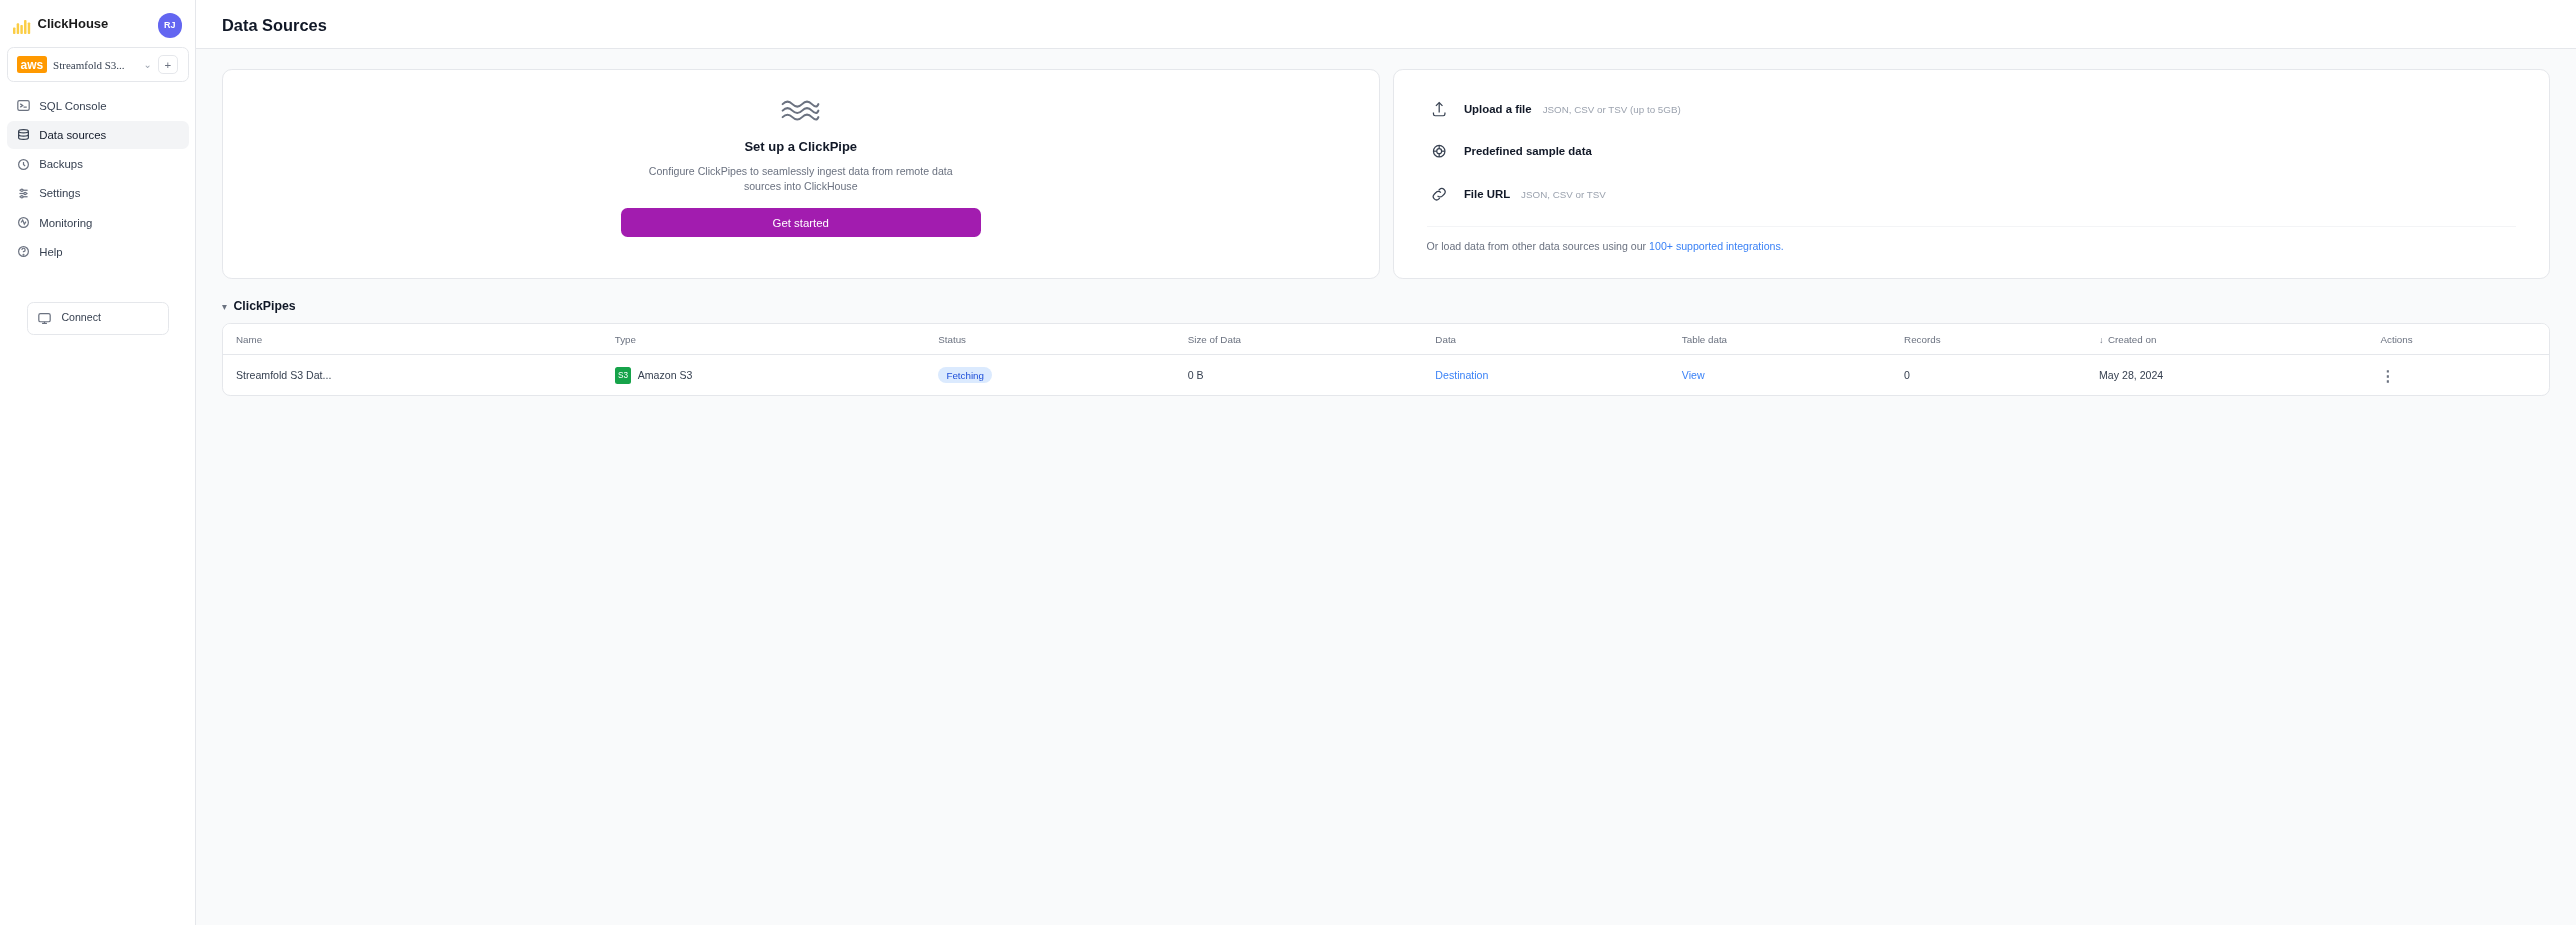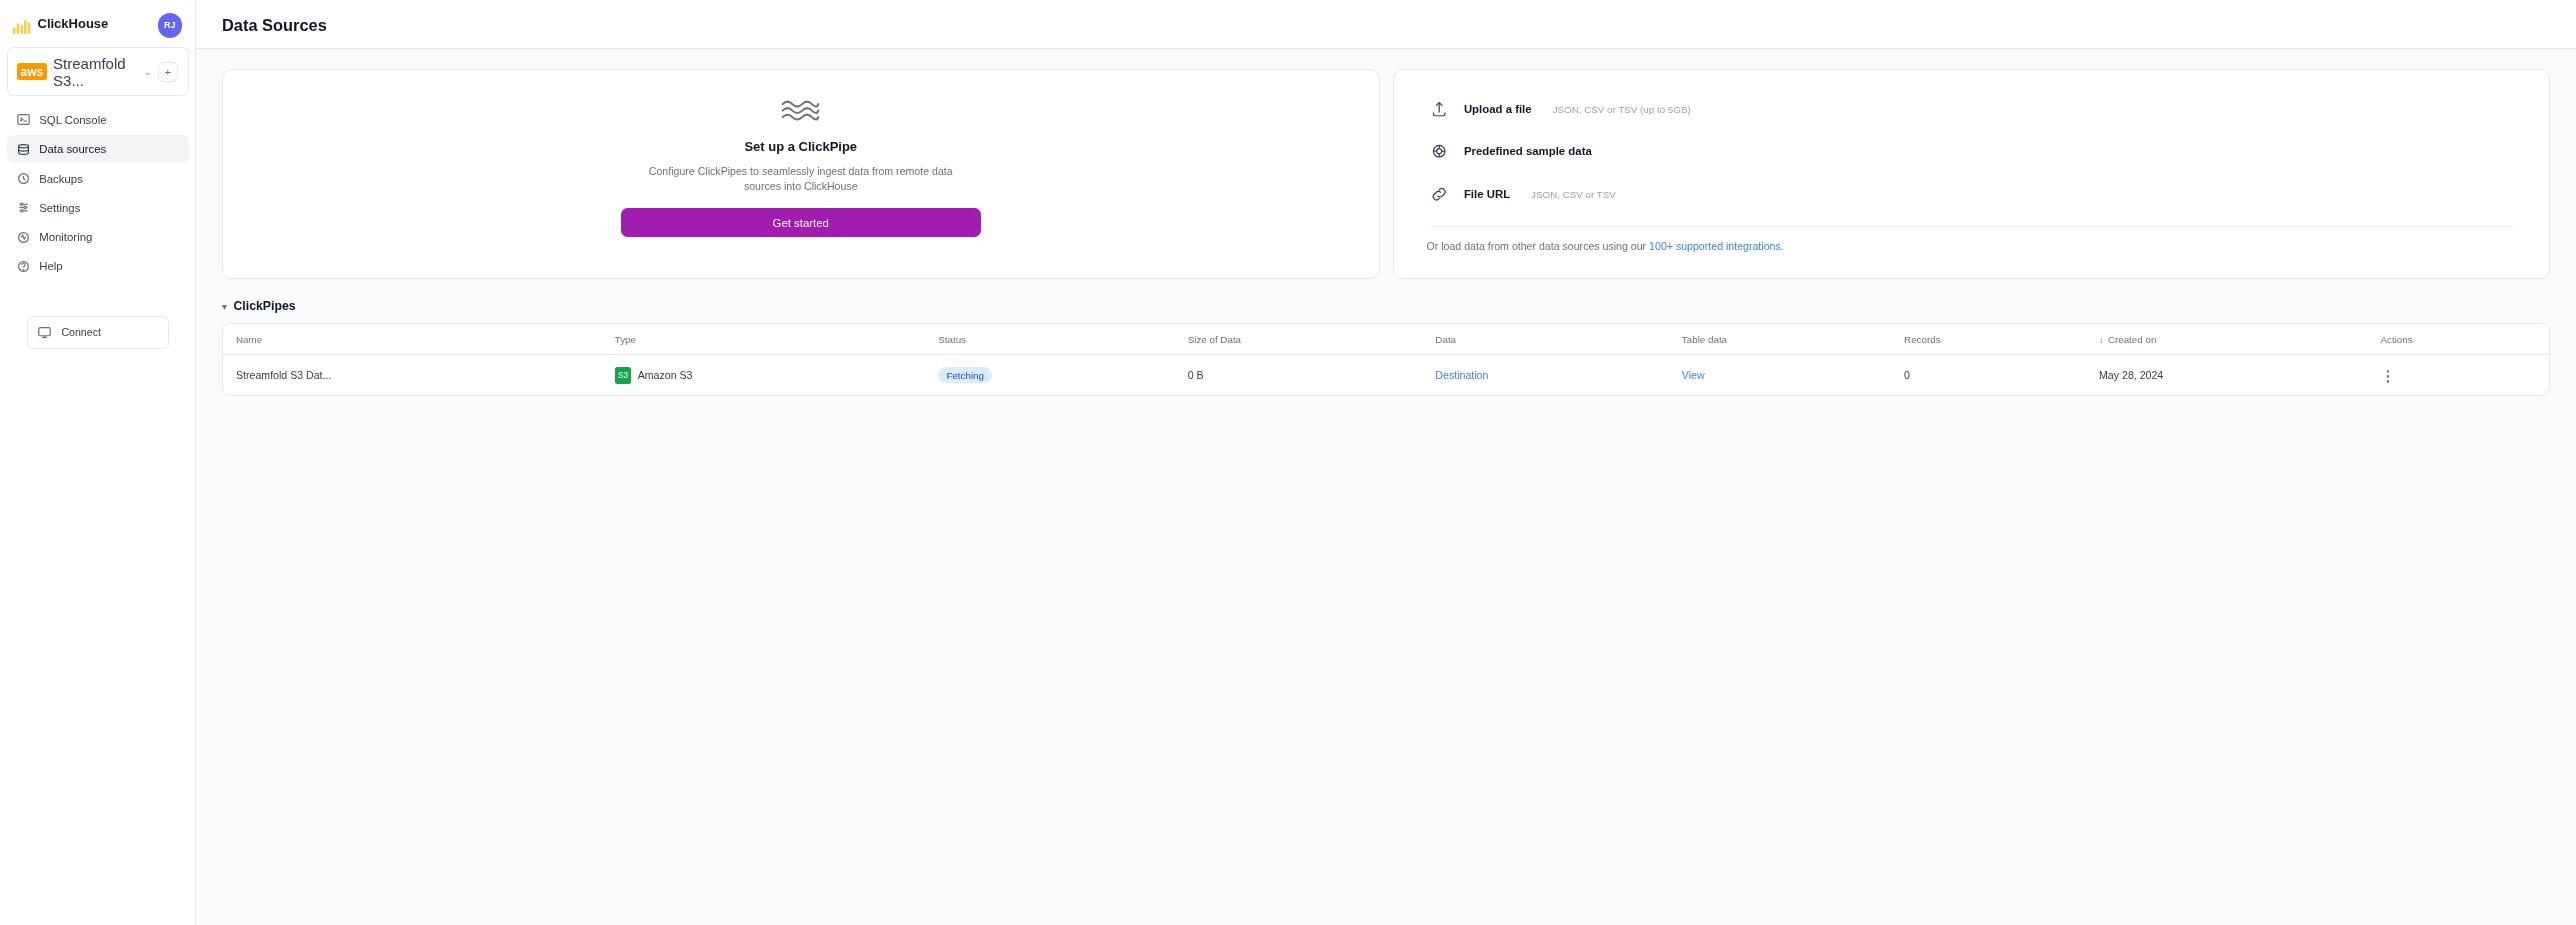--- a/index.html
+++ b/index.html
@@ -63,23 +63,24 @@
     .aws-badge {
       background: #ff9900;
       color: white;
       font-size: 12px;
       font-weight: 700;
       padding: 1.6px 3.3px;
       border-radius: 2.5px;
     }
     .workspace-name {
       flex: 1;
-      font-size: 15px;
+      font-size: 11px;
       font-weight: 500;
       color: #374151;
+      font-family: Liberation Serif, serif;
     }
     .chevron-icon {
       color: #9ca3af;
       font-size: 9.8px;
     }
     .add-btn {
       width: 19.6px;
       height: 19.6px;
       display: flex;
       align-items: center;
@@ -225,21 +226,21 @@
       height: 26px;
       display: flex;
       align-items: center;
       justify-content: center;
       color: #374151;
       font-size: 14.7px;
     }
     .upload-option-text {
       display: flex;
       align-items: baseline;
-      gap: 21px;
+      gap: 11px;
     }
     .upload-option-name {
       font-size: 11.4px;
       font-weight: 600;
       color: #111827;
     }
     .upload-option-hint {
       font-size: 9.8px;
       color: #9ca3af;
     }

